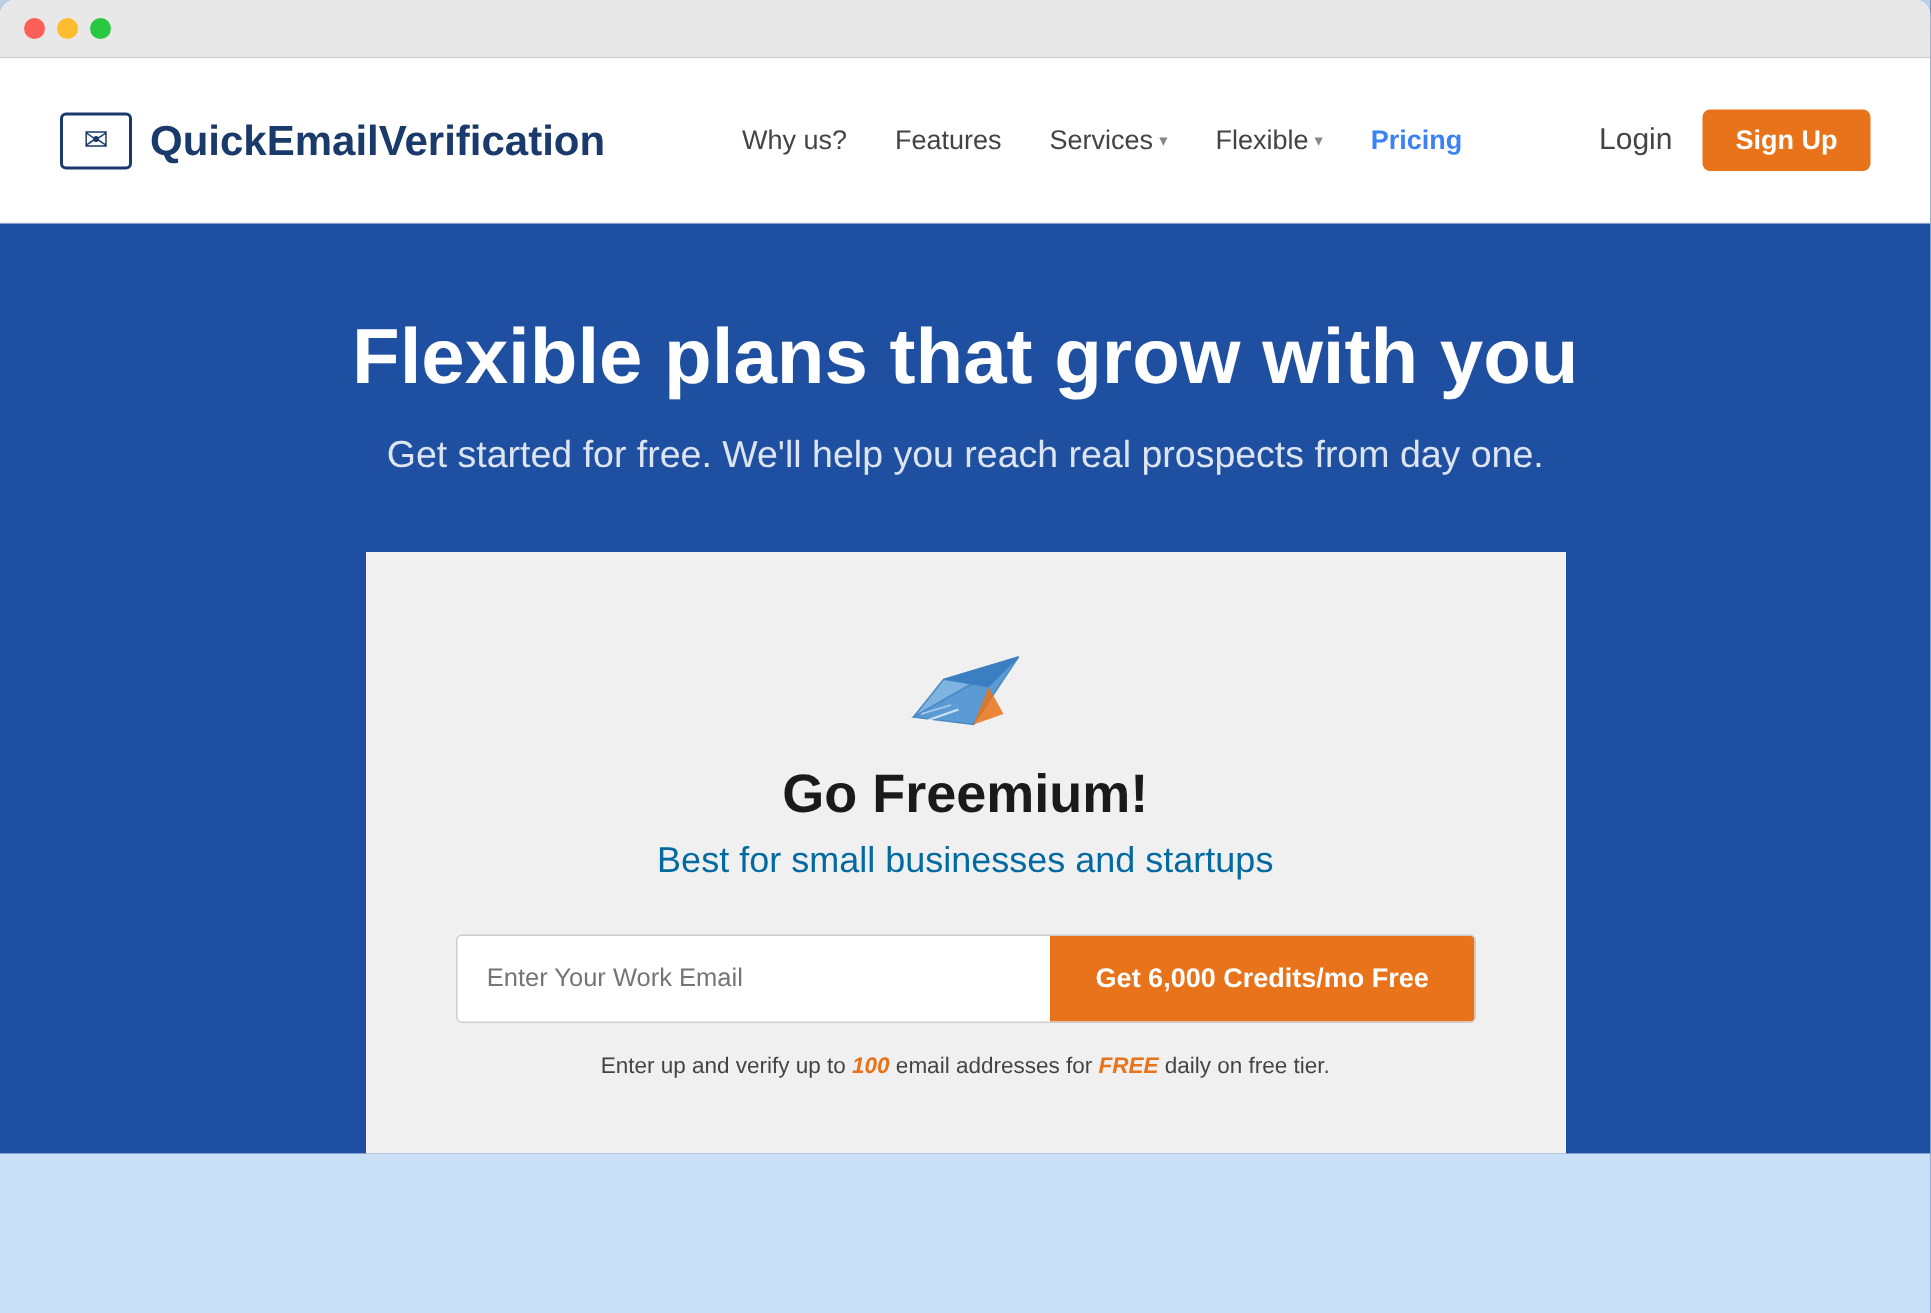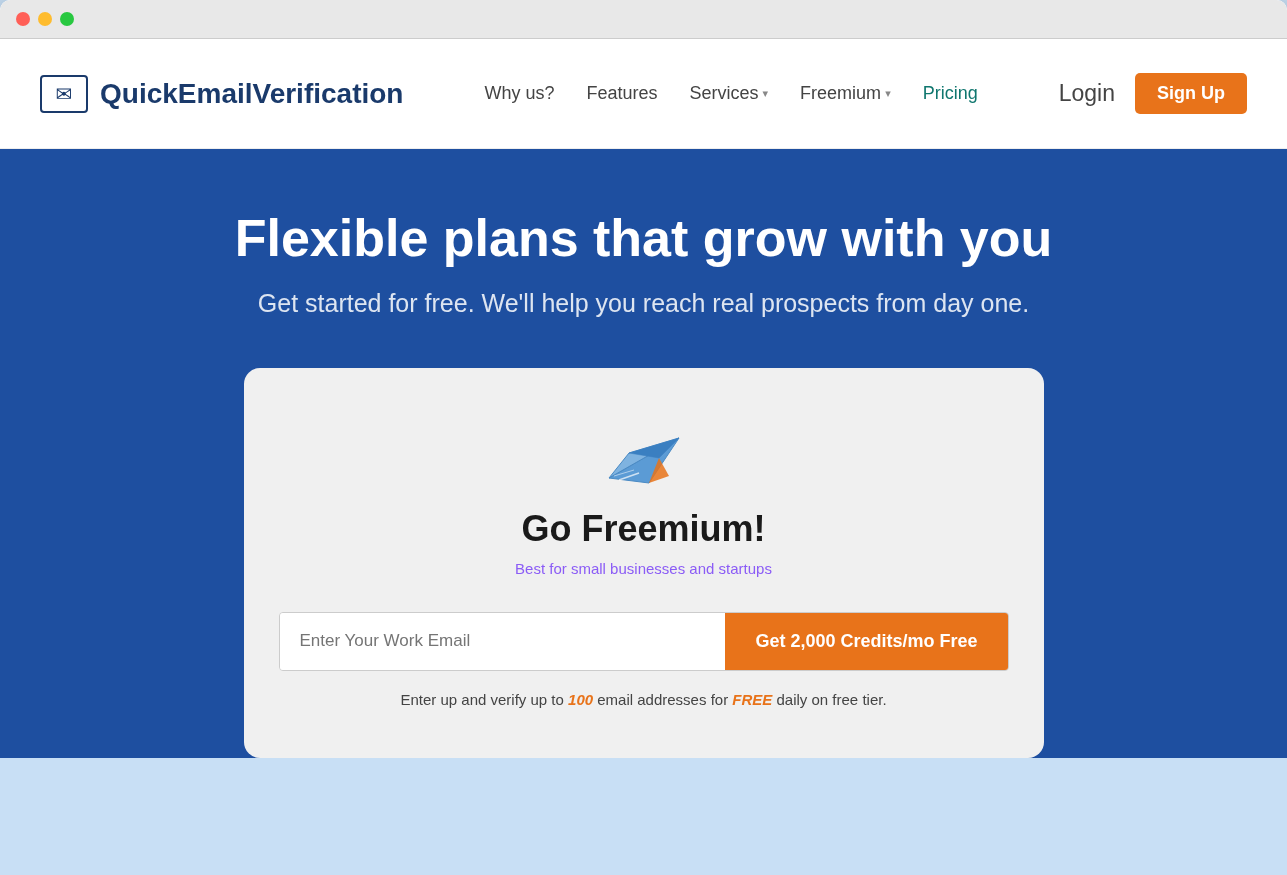--- a/index.html
+++ b/index.html
@@ -87,39 +87,39 @@
       color: #444;
       text-decoration: none;
       font-size: 18px;
       font-weight: 500;
       display: flex;
       align-items: center;
       gap: 4px;
     }
 
     .nav-link.active {
-      color: #0f766e;
-      font-weight: 400;
+      color: #3b82f6;
+      font-weight: 700;
     }
 
     .nav-link .chevron {
       font-size: 11px;
       color: #888;
     }
 
     .navbar-actions {
       display: flex;
       align-items: center;
       gap: 20px;
     }
 
     .btn-login {
       color: #444;
       text-decoration: none;
-      font-size: 23px;
+      font-size: 20px;
       font-weight: 500;
     }
 
     .btn-signup {
       background: #e8731a;
       color: white;
       border: none;
       padding: 10px 22px;
       border-radius: 5px;
       font-size: 18px;
@@ -152,44 +152,44 @@
 
     
     .card-wrapper {
       display: flex;
       justify-content: center;
       padding: 0 200px;
     }
 
     .freemium-card {
       background: #f0f0f0;
-      border-radius: 16px;
-      padding: 50px 35px 50px;
+      border-radius: 0;
+      padding: 50px 60px 50px;
       width: 100%;
       max-width: 800px;
       text-align: center;
     }
 
     
     .plane-icon {
       width: 80px;
       height: 70px;
       margin: 0 auto 20px;
     }
 
     .card-title {
       font-size: 36px;
       font-weight: 800;
       color: #1a1a1a;
       margin-bottom: 10px;
     }
 
     .card-subtitle {
-      font-size: 15px;
-      color: #8b5cf6;
+      font-size: 24px;
+      color: #0369a1;
       margin-bottom: 35px;
     }
 
     
     .email-form {
       display: flex;
       width: 100%;
       margin-bottom: 20px;
       border-radius: 4px;
       overflow: hidden;
@@ -262,21 +262,21 @@
         <a class="nav-link" href="#">Features</a>
       </li>
       <li>
         <a class="nav-link" href="#">
           <span>Services</span>
           <span class="chevron">▾</span>
         </a>
       </li>
       <li>
         <a class="nav-link" href="#">
-          <span>Freemium</span>
+          <span>Flexible</span>
           <span class="chevron">▾</span>
         </a>
       </li>
       <li>
         <a class="nav-link active" href="#">Pricing</a>
       </li>
     </ul>
 
     <div class="navbar-actions">
       <a class="btn-login" href="#">Login</a>
@@ -303,21 +303,21 @@
 
             <polygon points="45,65 55,40 65,58" fill="#e8731a" opacity="0.85"></polygon>
           </svg>
         </div>
 
         <h2 class="card-title">Go Freemium!</h2>
         <p class="card-subtitle">Best for small businesses and startups</p>
 
         <div class="email-form">
           <input class="email-input" type="email" placeholder="Enter Your Work Email" style="">
-          <button class="btn-cta">Get 2,000 Credits/mo Free</button>
+          <button class="btn-cta">Get 6,000 Credits/mo Free</button>
         </div>
 
         <p class="card-note">
           <span>Enter up and verify up to </span><span class="highlight-orange">100</span><span> email addresses for </span><span class="highlight-orange">FREE</span><span> daily on free tier.</span>
         </p>
       </div>
     </div>
   </div>
 
   <div class="lower-bg" style="height: 200px;">

